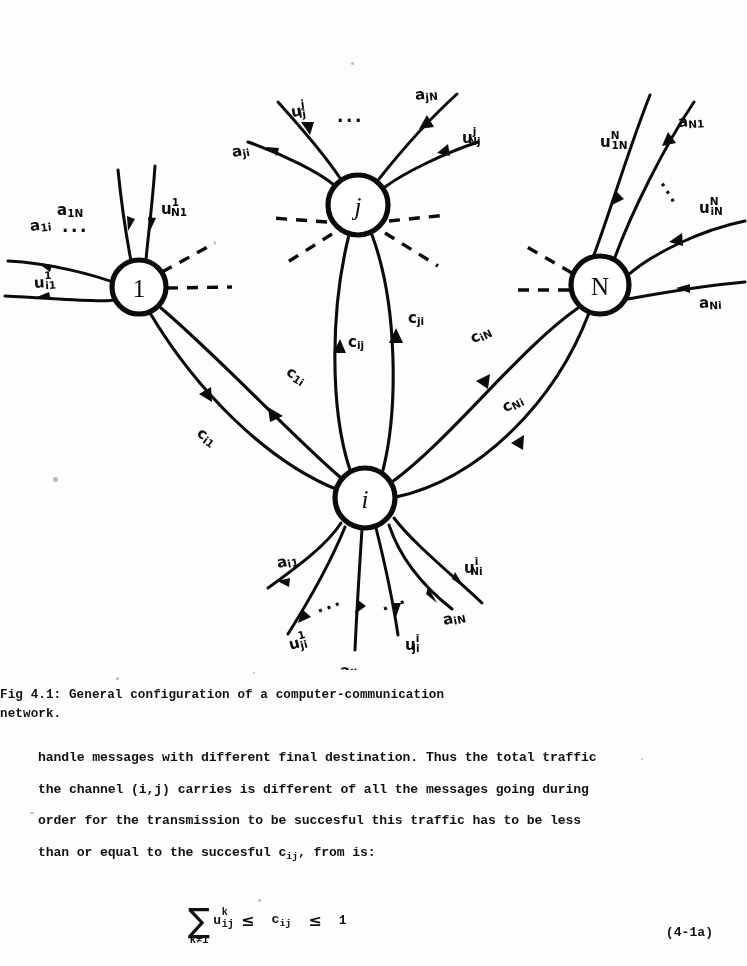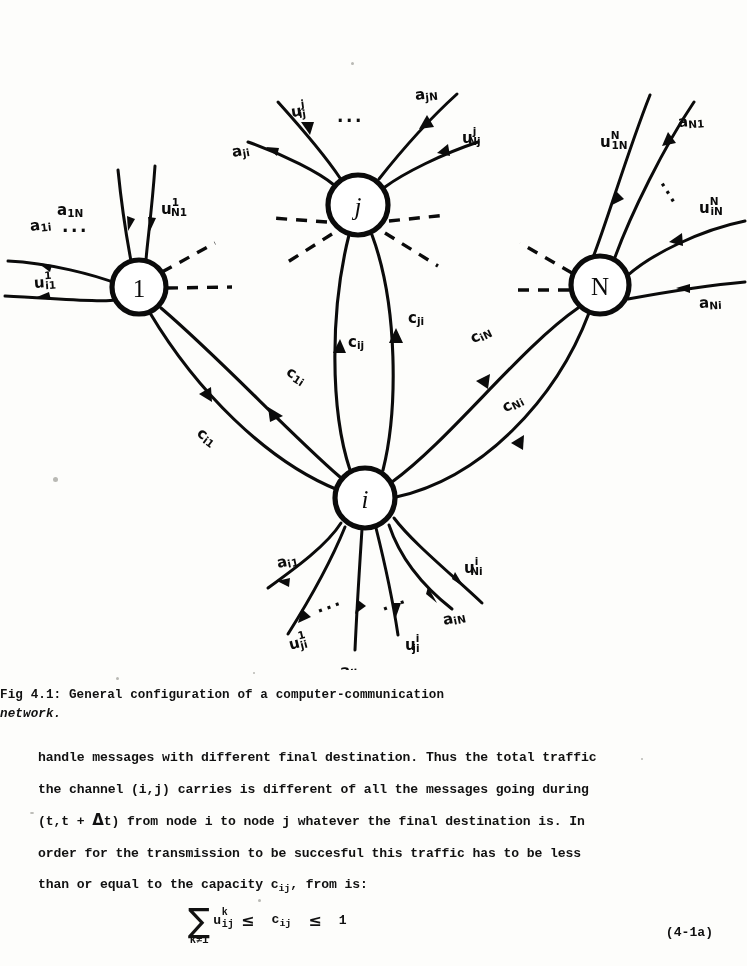--- a/index.html
+++ b/index.html
@@ -105,21 +105,21 @@
   #caption {
     position: absolute;
     left: 0;
     top: 686px;
     width: 747px;
     font-size: 12.6px;
     line-height: 19px;
     font-weight: 700;
     letter-spacing: 0.1px;
   }
-  #caption .l2 { display: block; font-style: italic; }
+  #caption .l2 { display: block; }
 
   
   #body-text {
     position: absolute;
     left: 38px;
     top: 742px;
     width: 675px;
     font-size: 13.1px;
     line-height: 31.5px;
     font-weight: 700;
@@ -397,23 +397,22 @@
 </div>
 
 <div id="caption">
   <span>Fig 4.1: General configuration of a computer-communication</span>
   <span class="l2">network.</span>
 </div>
 
 <div id="body-text">
   <p>handle messages with different final destination. Thus the total traffic</p>
   <p>the channel (i,j) carries is different of all the messages going during</p>
-  <p><span>(t,t + </span><span style="font-family:'DejaVu Sans',sans-serif;font-size:15px;">Δ</span><span>t) from node i to node j whatever the final destination is. In</span></p>
   <p>order for the transmission to be succesful this traffic has to be less</p>
-  <p><span>than or equal to the capacity c</span><sub>ij</sub><span>, from is:</span></p>
+  <p><span>than or equal to the succesful c</span><sub>ij</sub><span>, from is:</span></p>
 </div>
 
 <div id="equation">
   <div class="eq-inner">
     <span class="sigma-wrap">
       <span class="sigma">∑</span>
       <span class="sigma-sub">k≠i</span>
     </span>
     <span class="uterm">
       <span class="base">u</span>

